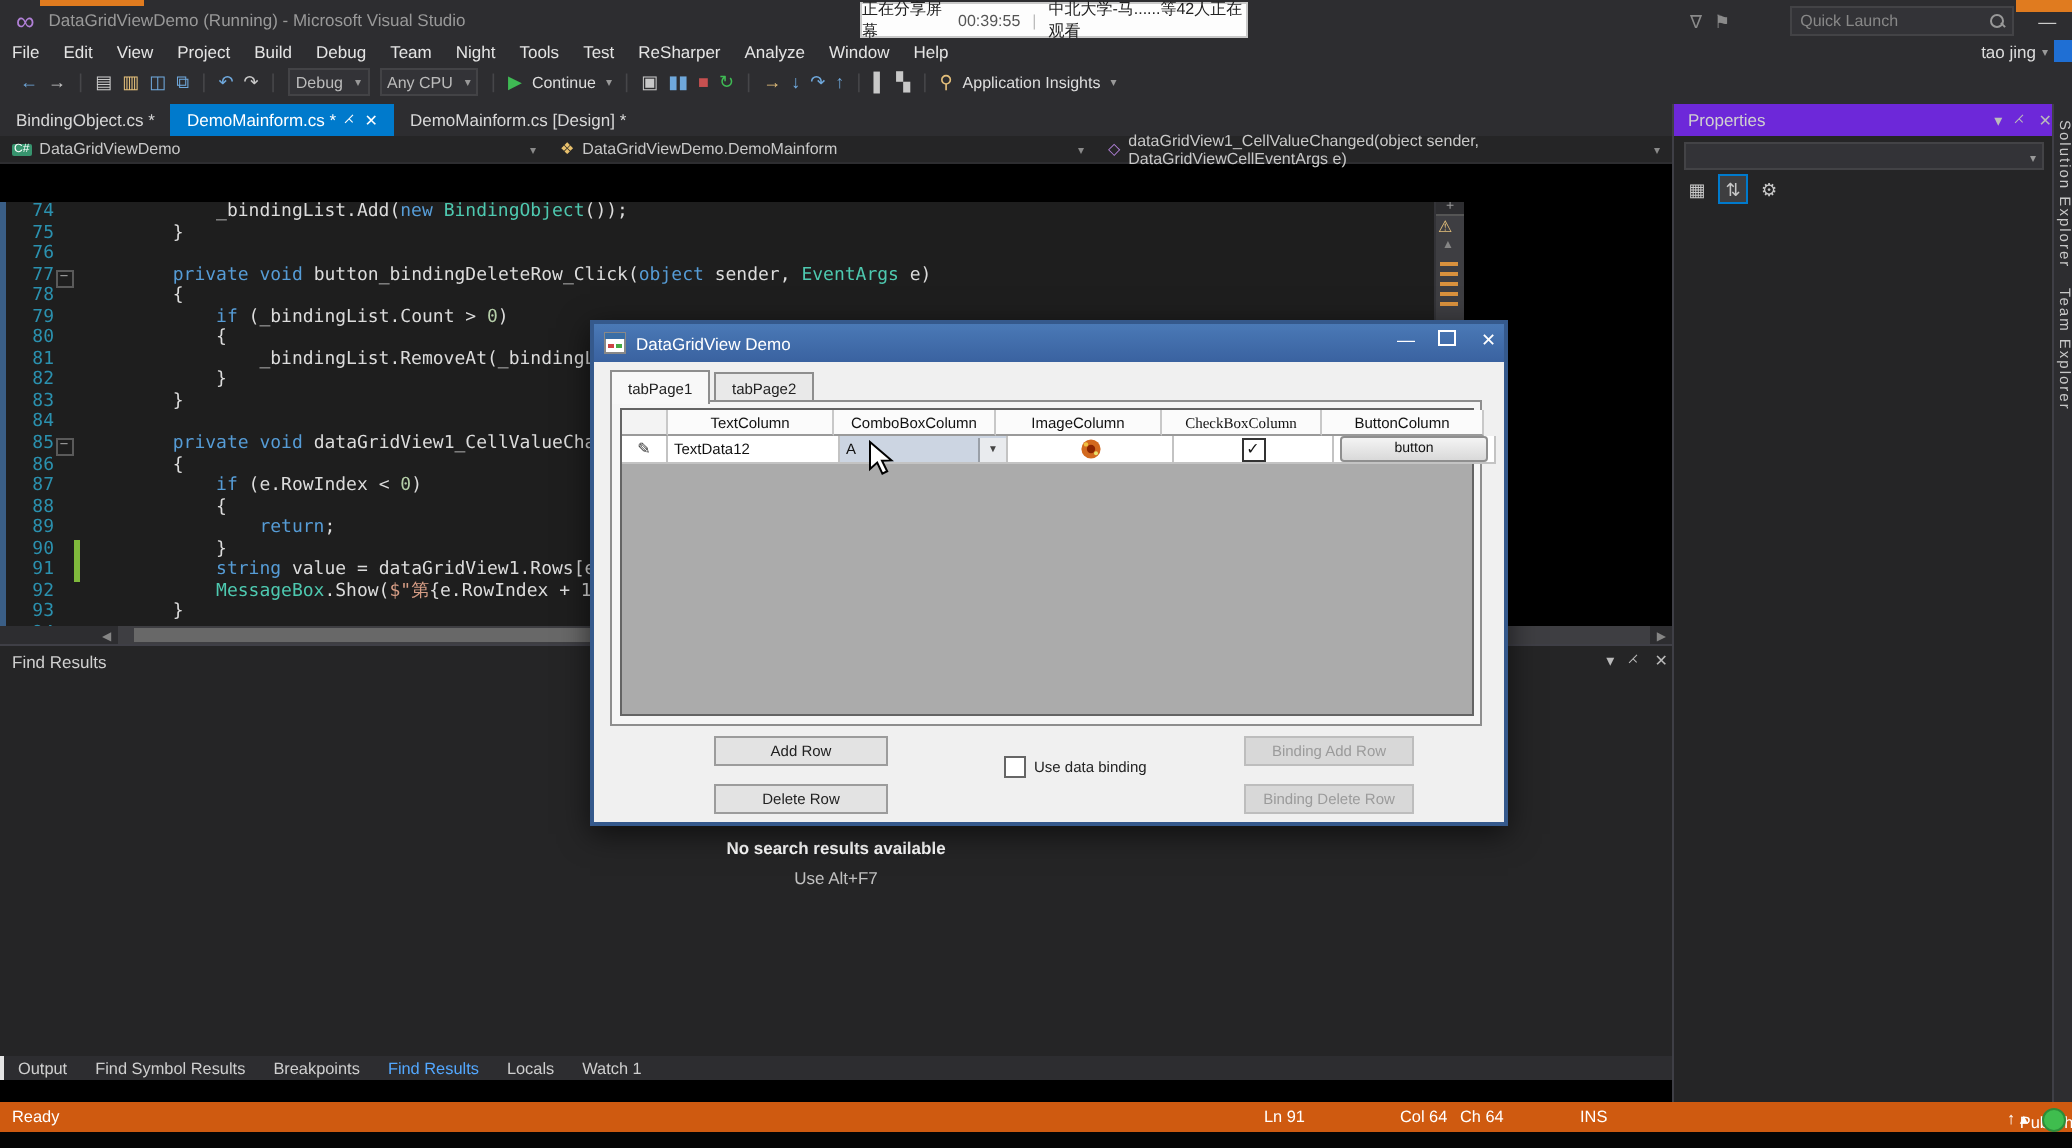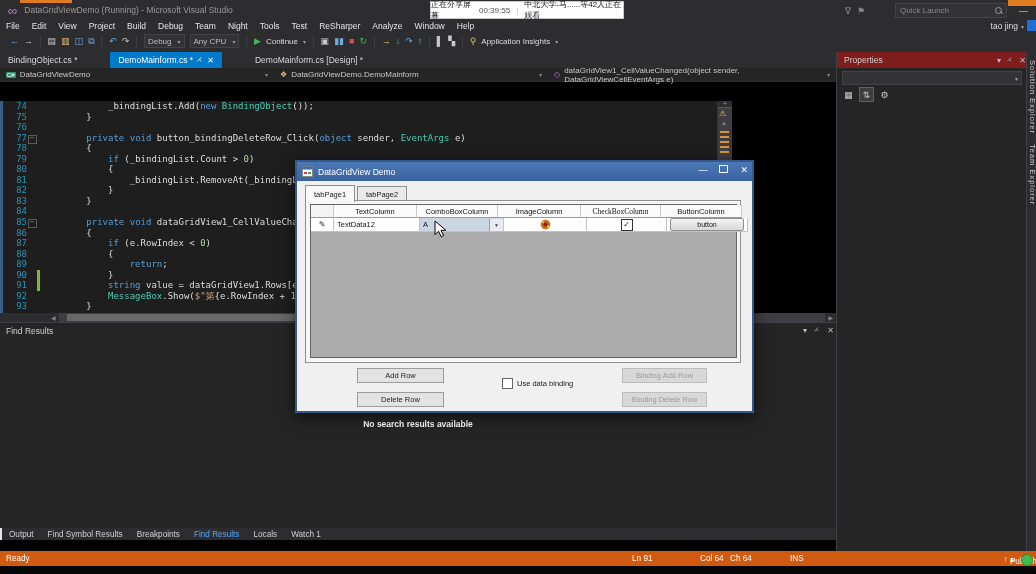--- a/index.html
+++ b/index.html
@@ -38,21 +38,21 @@
   #toolbar{left:0;top:32px;width:1036px;height:18px;background:#2d2d30;display:flex;align-items:center;
     gap:5px;padding-left:10px;font-size:9px;color:#c8c8c8;border-bottom:2px solid #2d2d30;}
   .tb-ico{font-size:9px;color:#c8c8c8;}
   .tb-sep{color:#464649;font-size:10px;margin:0 1px;}
   .tb-dd{height:12px;background:#333337;border:1px solid #434346;display:flex;align-items:center;
     font-size:8px;color:#bbb;padding:0 3px;gap:6px;}
   .caret{font-size:6px;color:#999;}
   .green{color:#3fba54;} .red{color:#c75050;} .blue{color:#6fa8dc;} .yellow{color:#e5c07b;}
 
   
-  #doc-tabs{left:0;top:52px;width:836px;height:16px;background:#2d2d30;display:flex;gap:25px;}
+  #doc-tabs{left:0;top:52px;width:836px;height:16px;background:#2d2d30;display:flex;}
   .doc-tab{height:16px;display:flex;align-items:center;padding:0 8px;font-size:8.5px;color:#d8d8d8;gap:5px;}
   .doc-tab.active{background:#007acc;color:#fff;}
   .tab-ico{font-size:8px;color:#fff;}
   .pin-glyph{display:inline-block;transform:rotate(45deg);font-size:8px;}
 
   #navbar{left:0;top:68px;width:836px;height:13px;background:#252526;border-bottom:1px solid #2d2d30;
     display:flex;align-items:center;font-size:8px;color:#c8c8c8;}
   .nav-seg{display:flex;align-items:center;gap:4px;padding:0 6px;}
   .nav-caret{color:#8a8a8a;font-size:6px;}
   .csharp-chip{background:#37946e;color:#fff;font-size:6px;padding:0 1px;border-radius:1px;}
@@ -100,21 +100,21 @@
 
   
   #statusbar{left:0;top:551px;width:1036px;height:15px;background:#cf5a10;color:#fff;font-size:8.2px;}
   #statusbar span{position:absolute;top:3px;}
   #st-ready{left:6px;} #st-ln{left:632px;} #st-col{left:700px;} #st-ch{left:730px;} #st-ins{left:790px;}
   #st-pub{right:22px;} #st-dot{right:3px;top:2px;width:10px;height:10px;border-radius:50%;background:#3fbd4e;border:1px solid #2c8d3a;}
 
   
   #props{left:836px;top:52px;width:190px;height:499px;background:#252526;border-left:1px solid #3f3f46;}
   #props-hdr{position:absolute;left:0;top:0;width:190px;height:16px;display:flex;align-items:center;
-    padding-left:7px;font-size:8.5px;color:#d0d0d0;background:#7f1d1d;}
+    padding-left:7px;font-size:8.5px;color:#d0d0d0;background:#6d28d9;}
   #props-hdr .icons{position:absolute;right:8px;display:flex;gap:7px;color:#bbb;font-size:8px;}
   #props-combo{position:absolute;left:5px;top:19px;width:178px;height:12px;background:#333337;border:1px solid #434346;}
   #props-combo .caret{position:absolute;right:3px;top:3px;}
   #props-tools{position:absolute;left:5px;top:35px;display:flex;gap:4px;align-items:center;}
   .ptool{width:13px;height:13px;display:flex;align-items:center;justify-content:center;color:#c8c8c8;font-size:9px;}
   .ptool.sel{border:1px solid #007acc;background:#3e3e40;}
 
   #right-strip{left:1026px;top:52px;width:10px;height:499px;background:#2d2d30;border-left:1px solid #3f3f46;}
   .vtab{writing-mode:vertical-rl;transform:rotate(0deg);color:#c8c8c8;font-size:7.5px;margin:8px 0 10px 1px;letter-spacing:1px;}
 
@@ -359,20 +359,21 @@
   <div class="abs" id="find-hdr">
     <span>Find Results</span>
     <span class="icons">
       <span>▾</span>
       <span class="pin-glyph">⊦</span>
       <span>✕</span>
     </span>
   </div>
   <div class="abs" id="find-body">
     <div id="fr-title">No search results available</div>
+    <div id="fr-hint">Use Alt+F7</div>
   </div>
 
   <div class="abs" id="btabs1">
       <span class="btab">Output</span>
       <span class="btab">Find Symbol Results</span>
       <span class="btab">Breakpoints</span>
       <span class="btab active">Find Results</span>
       <span class="btab">Locals</span>
       <span class="btab">Watch 1</span>
     </div>

